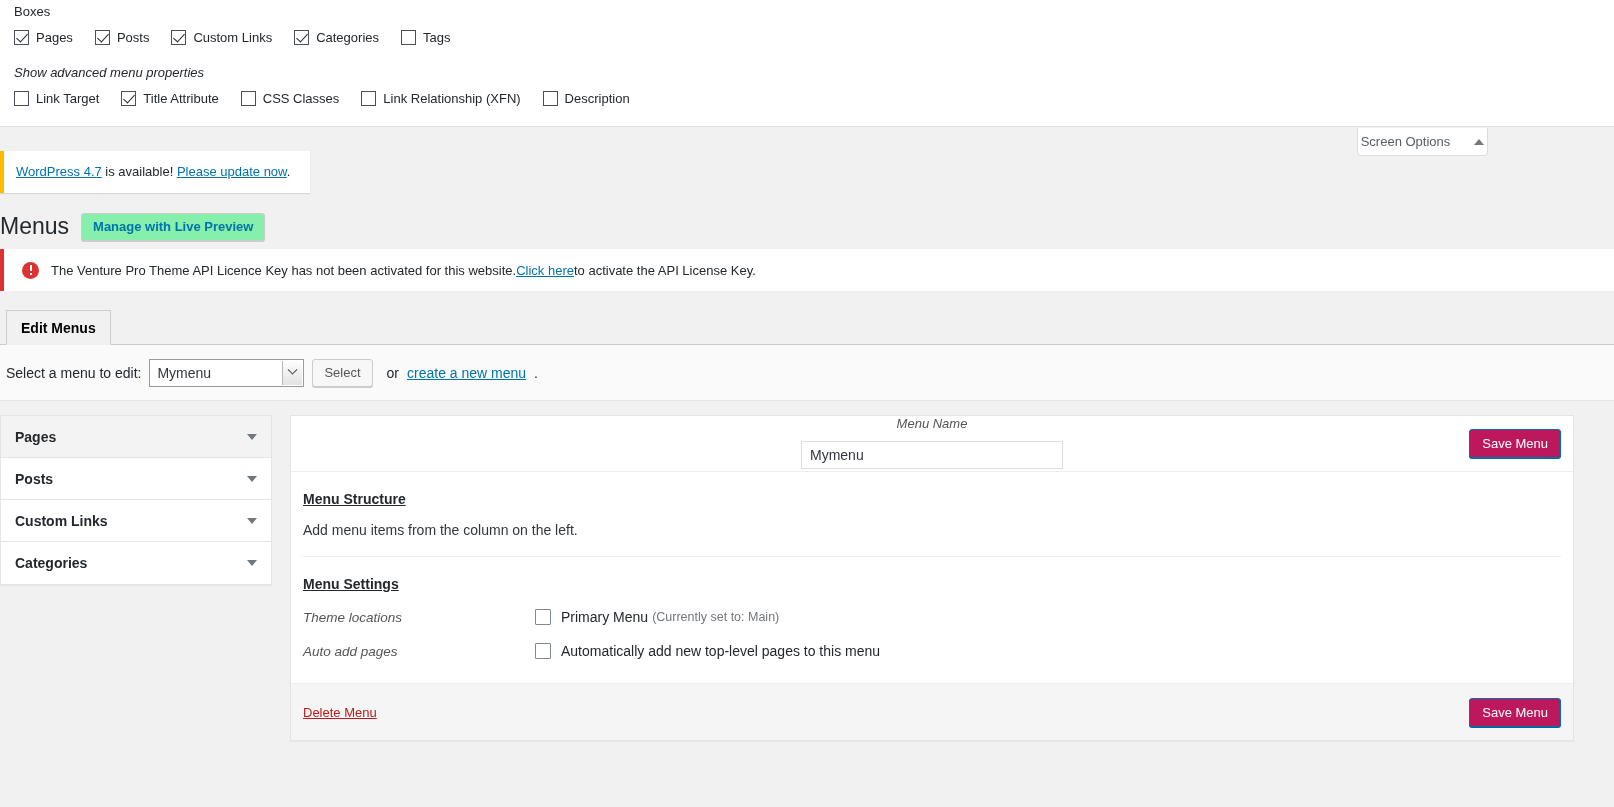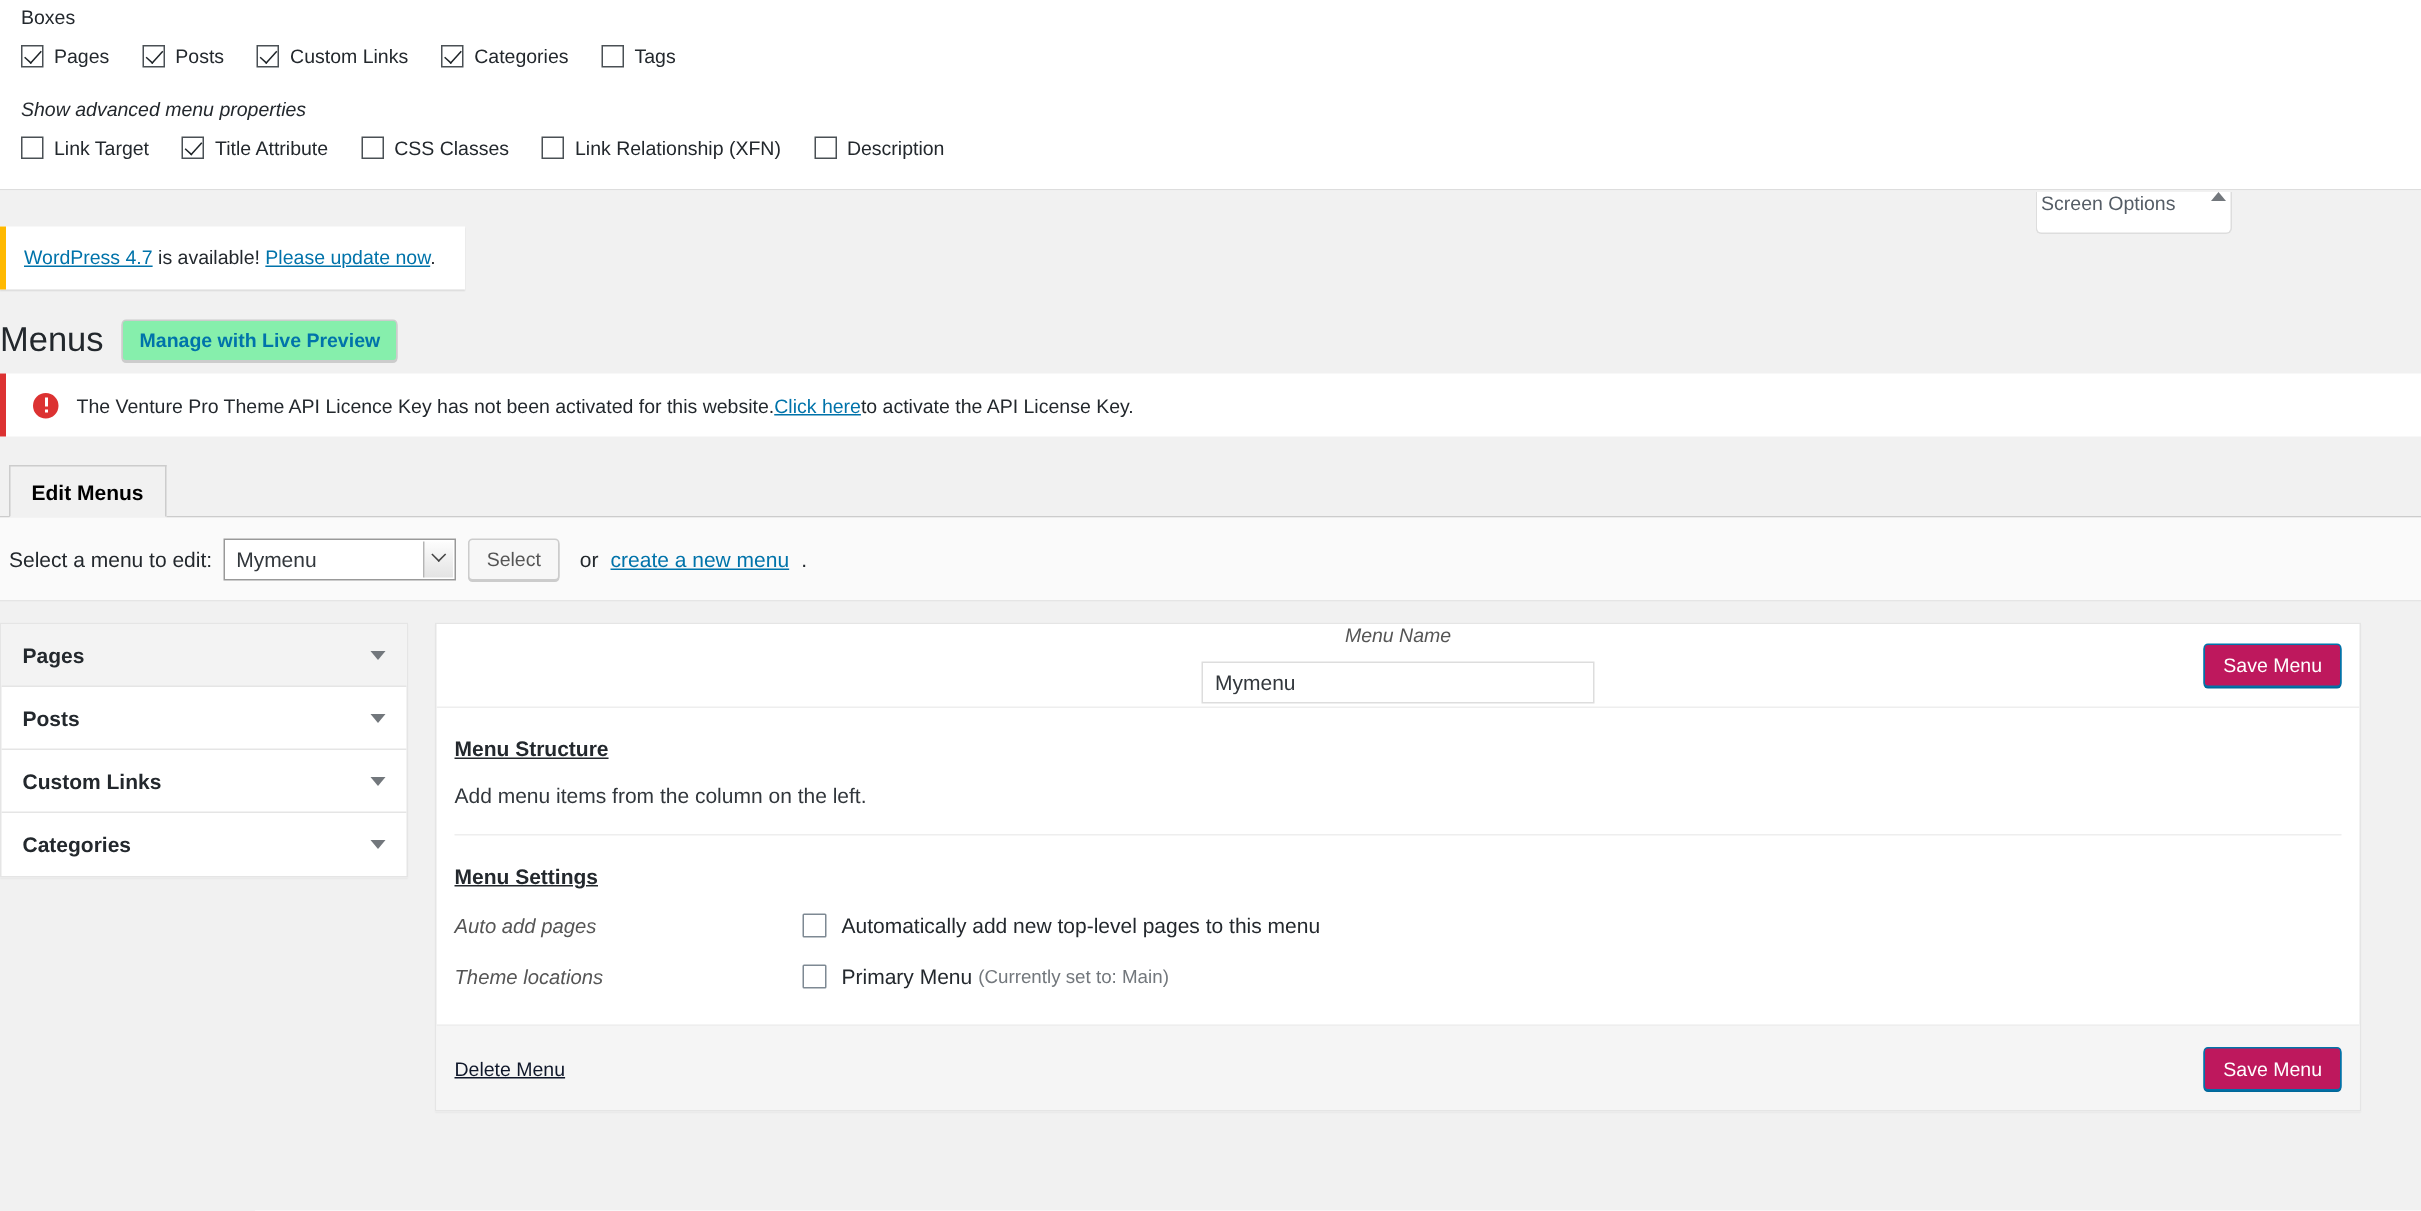--- a/index.html
+++ b/index.html
@@ -72,21 +72,21 @@
     position: absolute;
     top: 128px;
     right: 126px;
     width: 131px;
     height: 28px;
     background: #fff;
     border: 1px solid #ddd;
     border-top: none;
     border-radius: 0 0 4px 4px;
     display: flex;
-    align-items: flex-start;
+    align-items: center;
     justify-content: center;
     gap: 24px;
     font-size: 13px;
     color: #555d66;
     cursor: pointer;
     z-index: 5;
   }
   .caret-up {
     width: 0; height: 0;
     border-left: 5px solid transparent;
@@ -419,21 +419,21 @@
     margin-top: 22px;
     border-top: 1px solid #eee;
     background: #f5f5f5;
     height: 57px;
     display: flex;
     align-items: center;
     padding: 0 12px;
     position: relative;
   }
   .delete-link {
-    color: #0f172a;
+    color: #b91c1c;
     font-size: 13px;
     cursor: pointer;
   }
   .save-bottom { top: 14px; right: 12px; }
 </style>
 </head>
 <body>
 
 <div class="screen-options-panel">
   <div class="so-legend">Boxes</div>
@@ -557,35 +557,35 @@
 
       <div class="panel-body">
         <div class="h3">Menu Structure</div>
         <p class="muted-line">Add menu items from the column on the left.</p>
 
         <hr class="hr">
 
         <div class="h3">Menu Settings</div>
 
         <div class="settings-row">
-          <div class="settings-label">Auto add pages</div>
-          <label class="settings-field">
-            <span class="cb-lg"></span>
-            <span>Automatically add new top-level pages to this menu</span>
-          </label>
-        </div>
-
-        <div class="settings-row">
           <div class="settings-label">Theme locations</div>
           <label class="settings-field">
             <span class="cb-lg"></span>
             <span>Primary Menu</span>
             <span class="dim">(Currently set to: Main)</span>
           </label>
         </div>
+
+        <div class="settings-row">
+          <div class="settings-label">Auto add pages</div>
+          <label class="settings-field">
+            <span class="cb-lg"></span>
+            <span>Automatically add new top-level pages to this menu</span>
+          </label>
+        </div>
       </div>
 
       <div class="panel-footer">
         <a class="delete-link" href="#">Delete Menu</a>
         <button class="btn-primary save-bottom">Save Menu</button>
       </div>
 
     </div>
   </div>
 </div>

